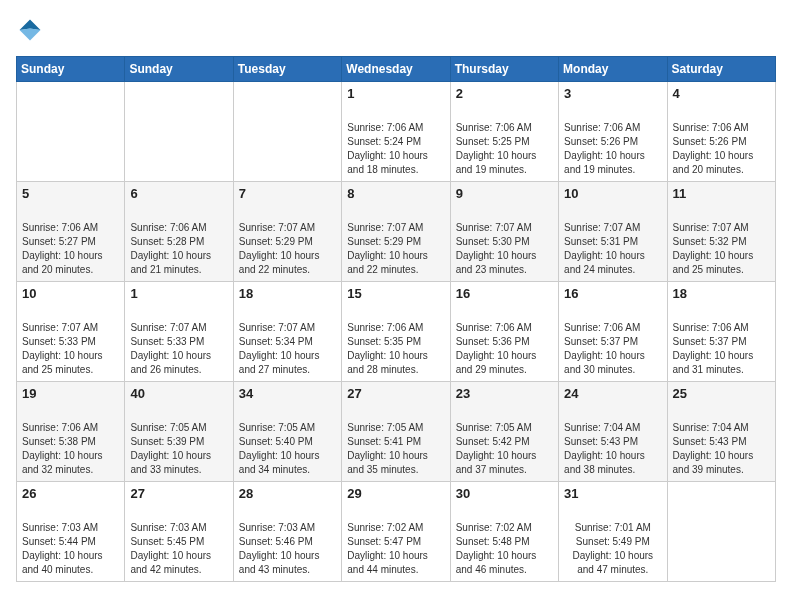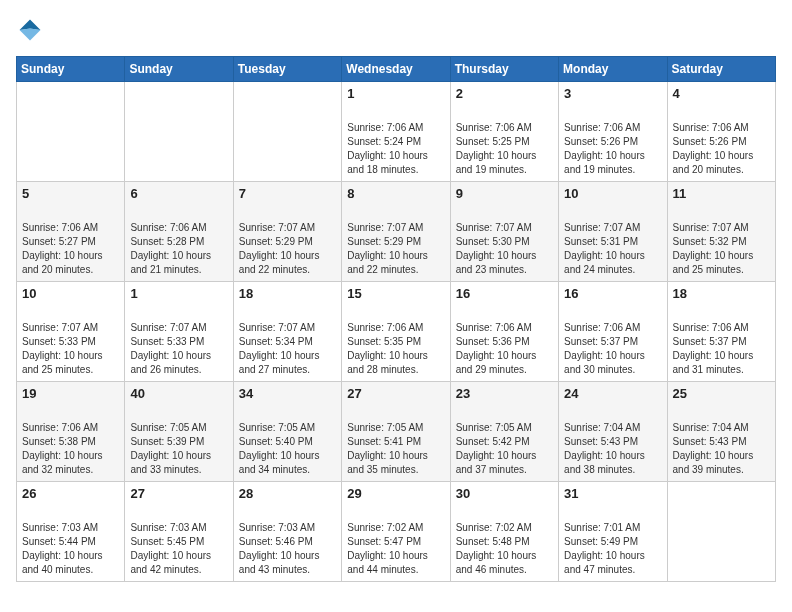--- a/index.html
+++ b/index.html
@@ -338,21 +338,21 @@
         </td>
         <td>
           <span class="day-number">30</span>
           <div class="day-info" style="white-space: pre-line;">Sunrise: 7:02 AM
 Sunset: 5:48 PM
 Daylight: 10 hours
 and 46 minutes.</div>
         </td>
         <td>
           <span class="day-number">31</span>
-          <div class="day-info" style="white-space: pre-line;">Sunrise: 7:01 AM
+          <div class="day-info" style="white-space: pre-line; text-align: center;">Sunrise: 7:01 AM
 Sunset: 5:49 PM
 Daylight: 10 hours
 and 47 minutes.</div>
         </td>
         <td class="empty-cell"></td>
       </tr>
     </tbody>
 </table>
 
 </body></html>

